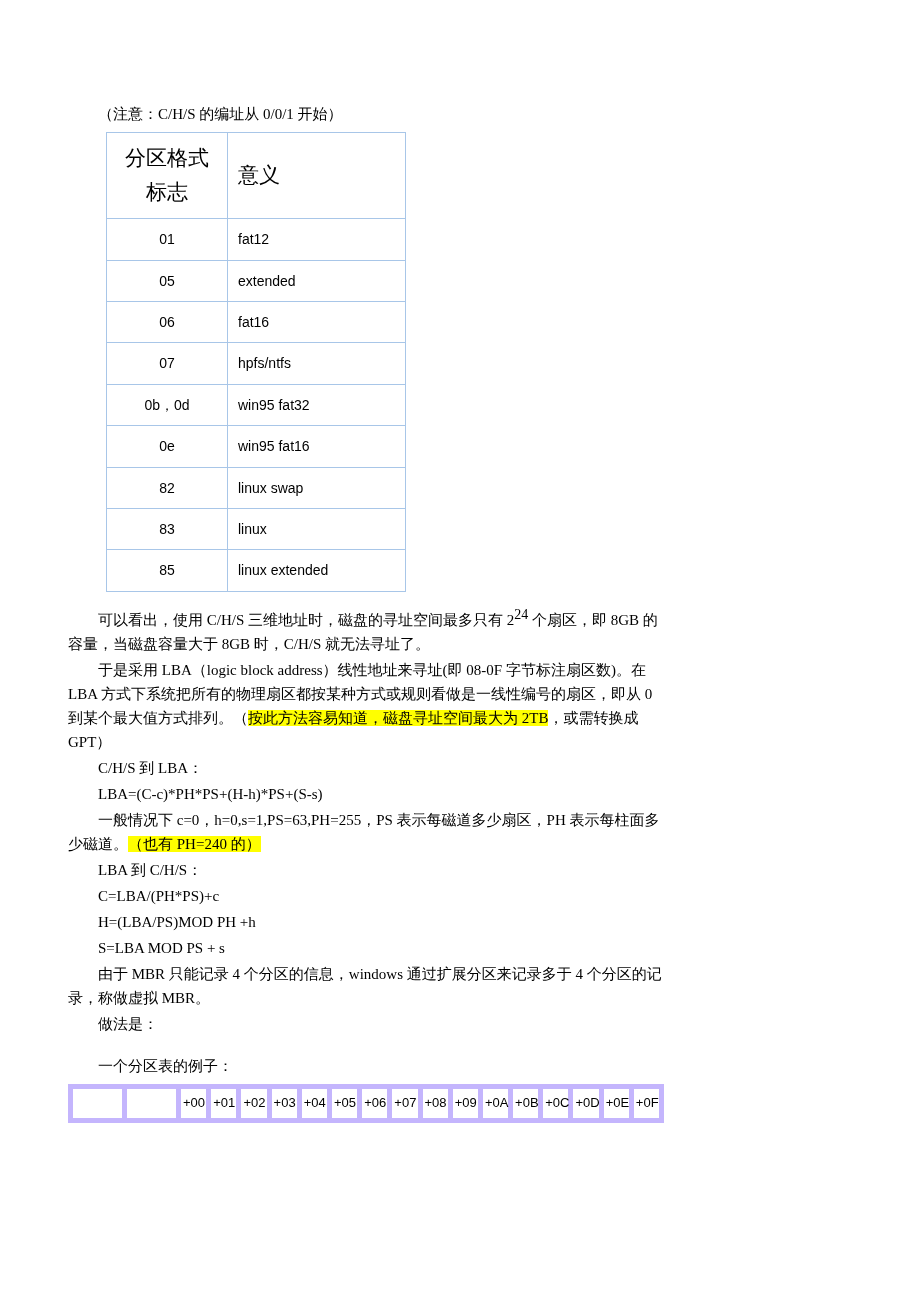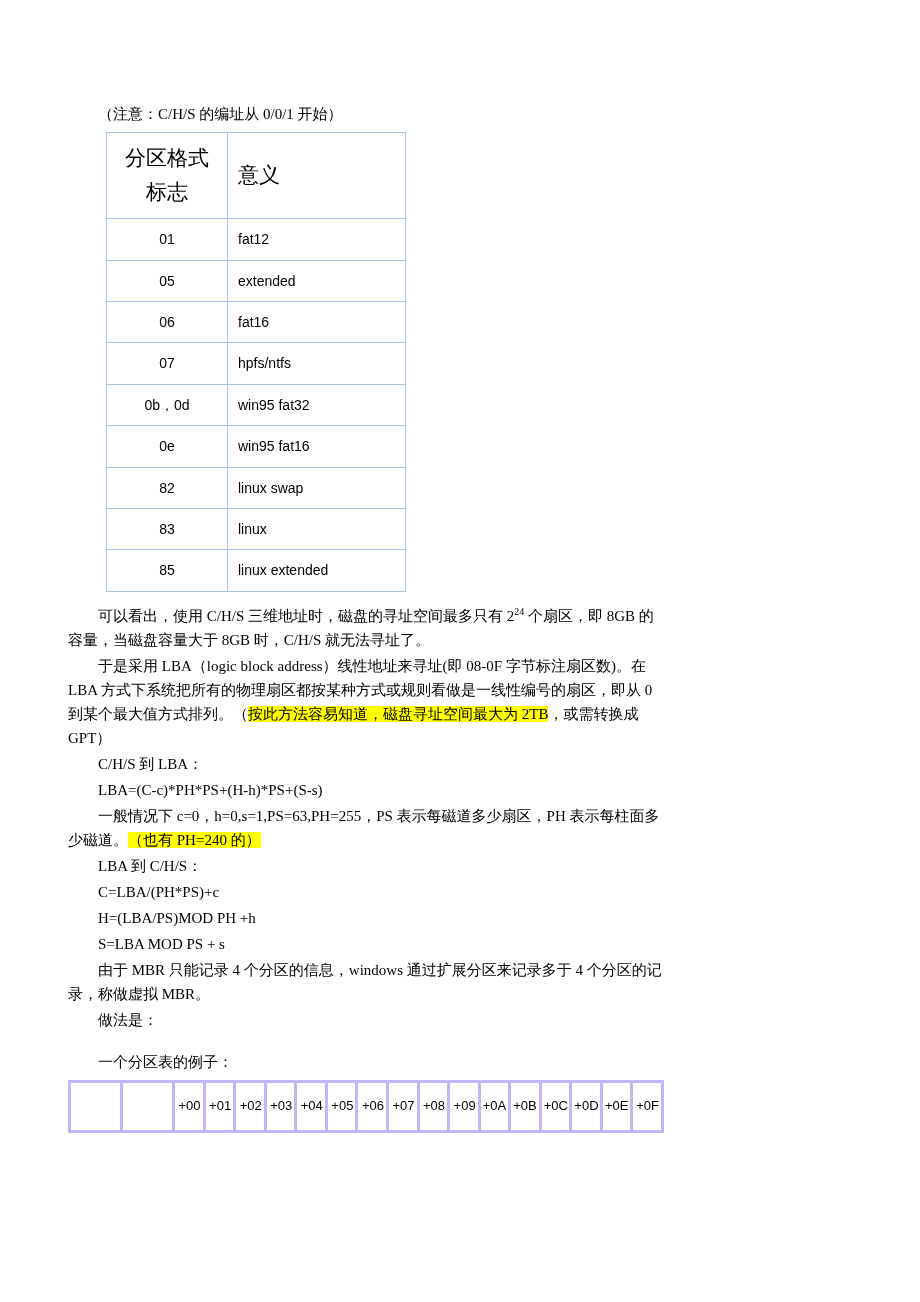--- a/index.html
+++ b/index.html
@@ -55,29 +55,29 @@
     font-family: "SimSun", serif;
   }
   .t2 {
     margin-top: 6px;
     width: 100%;
     table-layout: fixed;
     font-family: Arial, sans-serif;
     font-size: 13px;
   }
   .t2 th, .t2 td {
-    border: 3px solid #c4b5fd;
-    padding: 13px 2px;
-    text-align: right;
+    border: 5px solid #c4b5fd;
+    padding: 4px 2px;
+    text-align: center;
     font-weight: normal;
   }
   .t2 .blank {
     width: 45px;
   }
-  sup { font-size: 10px; }
+  sup { font-size: 14px; }
 </style>
 </head>
 <body>
 
 <div class="page">
 
   <div class="para">（注意：C/H/S 的编址从 0/0/1 开始）</div>
 
   <table class="t1">
     <tbody>

